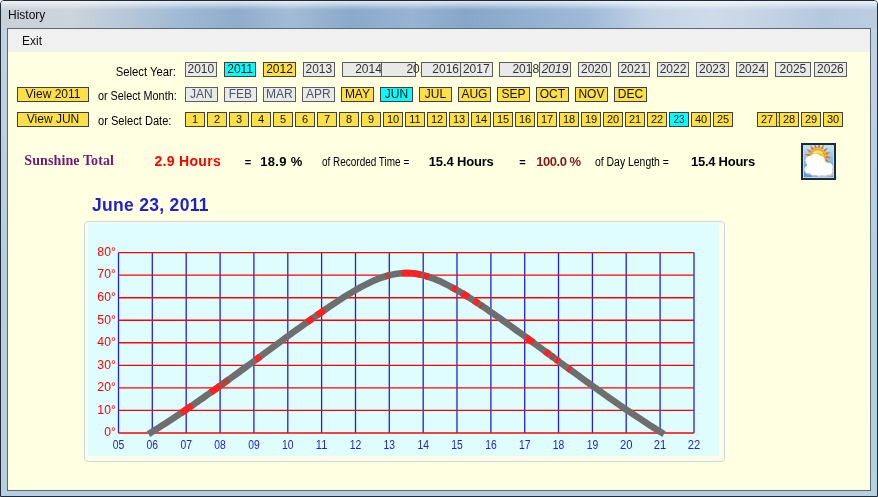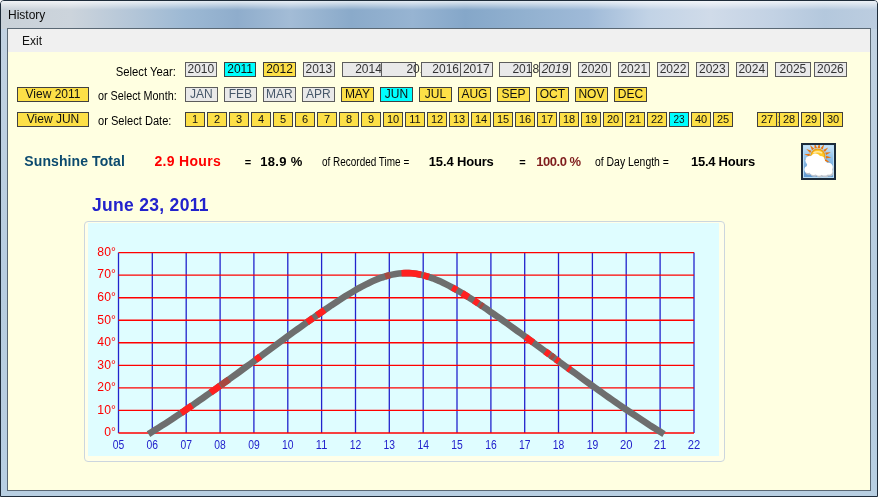--- a/index.html
+++ b/index.html
@@ -88,21 +88,21 @@
       <div class="btn y" style="left:771.0px;top:83.0px;width:20px;font-size:11px;">28</div>
       <div class="btn y" style="left:793.0px;top:83.0px;width:20px;font-size:11px;">29</div>
       <div class="btn y" style="left:815.0px;top:83.0px;width:20px;font-size:11px;">30</div>
       <div class="btn y" style="left:9.0px;top:58.0px;width:72px;">View 2011</div>
       <div class="btn y" style="left:9.0px;top:82.5px;width:72px;">View JUN</div>
 
 <div class="lbl" style="left:104px;top:35.5px;width:62px;text-align:right;transform:scaleX(0.94);transform-origin:100% 0;">Select Year:</div>
 <div class="lbl" style="left:90px;top:60px;transform:scaleX(0.9);transform-origin:0 0;">or Select Month:</div>
 <div class="lbl" style="left:90px;top:84.5px;transform:scaleX(0.925);transform-origin:0 0;">or Select Date:</div>
 
-<div class="lbl" style="left:16.3px;top:123.9px;font-size:14px;color:#0c4a6e;font-weight:bold;letter-spacing:0.1px;">Sunshine Total</div>
+<div class="lbl" style="left:16.3px;top:123.9px;font-size:14px;color:#701a75;font-weight:bold;letter-spacing:0.1px;font-family:Liberation Serif, serif;">Sunshine Total</div>
       <div class="lbl" style="left:146.5px;top:123.9px;font-size:14px;color:#f00;font-weight:bold;letter-spacing:0.3px;">2.9 Hours</div>
       <div class="lbl" style="left:236.8px;top:126.6px;font-size:11px;color:#000;font-weight:bold;">=</div>
       <div class="lbl" style="left:252.2px;top:124.8px;font-size:13px;color:#000;font-weight:bold;letter-spacing:0.35px;">18.9 %</div>
       <div class="lbl" style="left:313.5px;top:125.7px;font-size:12px;color:#000;transform:scaleX(0.83);transform-origin:0 0;">of Recorded Time =</div>
       <div class="lbl" style="left:420.8px;top:124.8px;font-size:13px;color:#000;font-weight:bold;letter-spacing:-0.16px;">15.4 Hours</div>
       <div class="lbl" style="left:511.3px;top:126.6px;font-size:11px;color:#000;font-weight:bold;">=</div>
       <div class="lbl" style="left:528.3px;top:124.8px;font-size:13px;color:#7f1d1d;font-weight:bold;letter-spacing:-0.47px;">100.0 %</div>
       <div class="lbl" style="left:586.5px;top:125.7px;font-size:12px;color:#000;transform:scaleX(0.868);transform-origin:0 0;">of Day Length =</div>
       <div class="lbl" style="left:683.0px;top:124.8px;font-size:13px;color:#000;font-weight:bold;letter-spacing:-0.26px;">15.4 Hours</div>
 <div style="position:absolute;left:793px;top:114px;width:35px;height:37px;border:2px solid #1c2b3a;background:linear-gradient(180deg,#cbe6fa 0%,#8fc0ea 40%,#5e97d0 100%);box-shadow:inset 0 0 0 1px #b8ddf6;">

